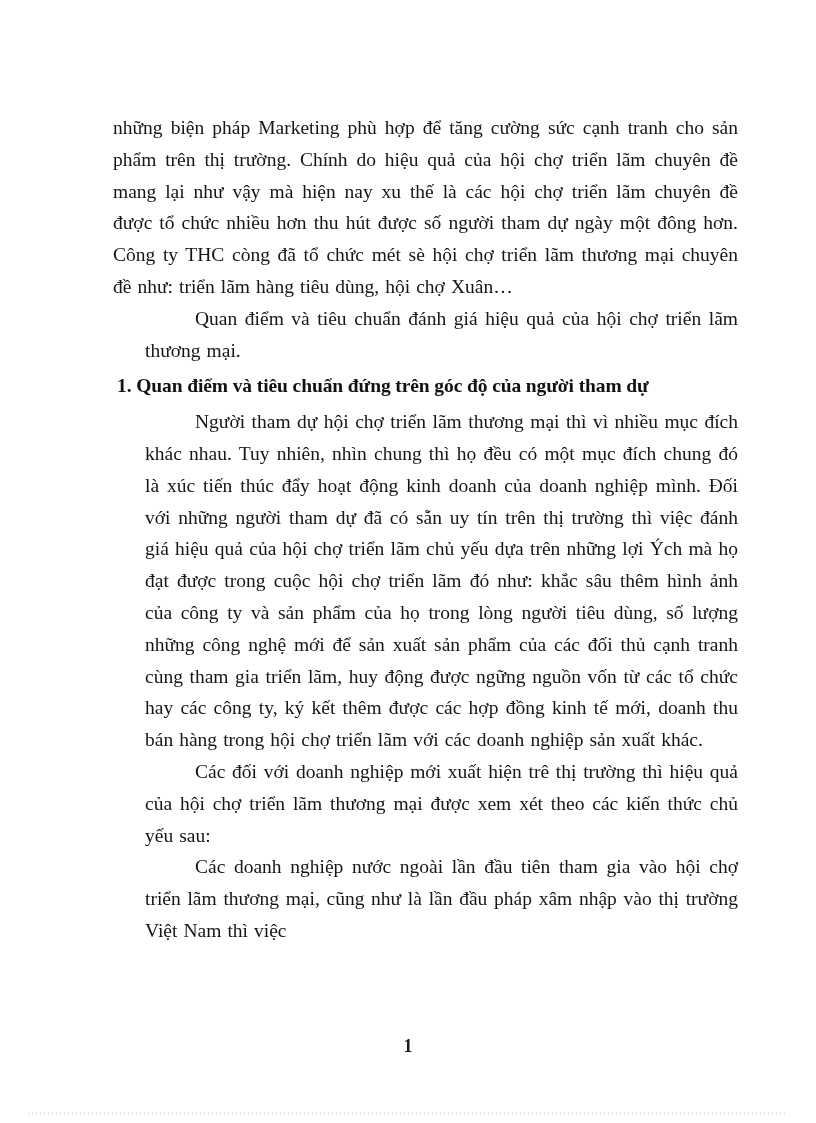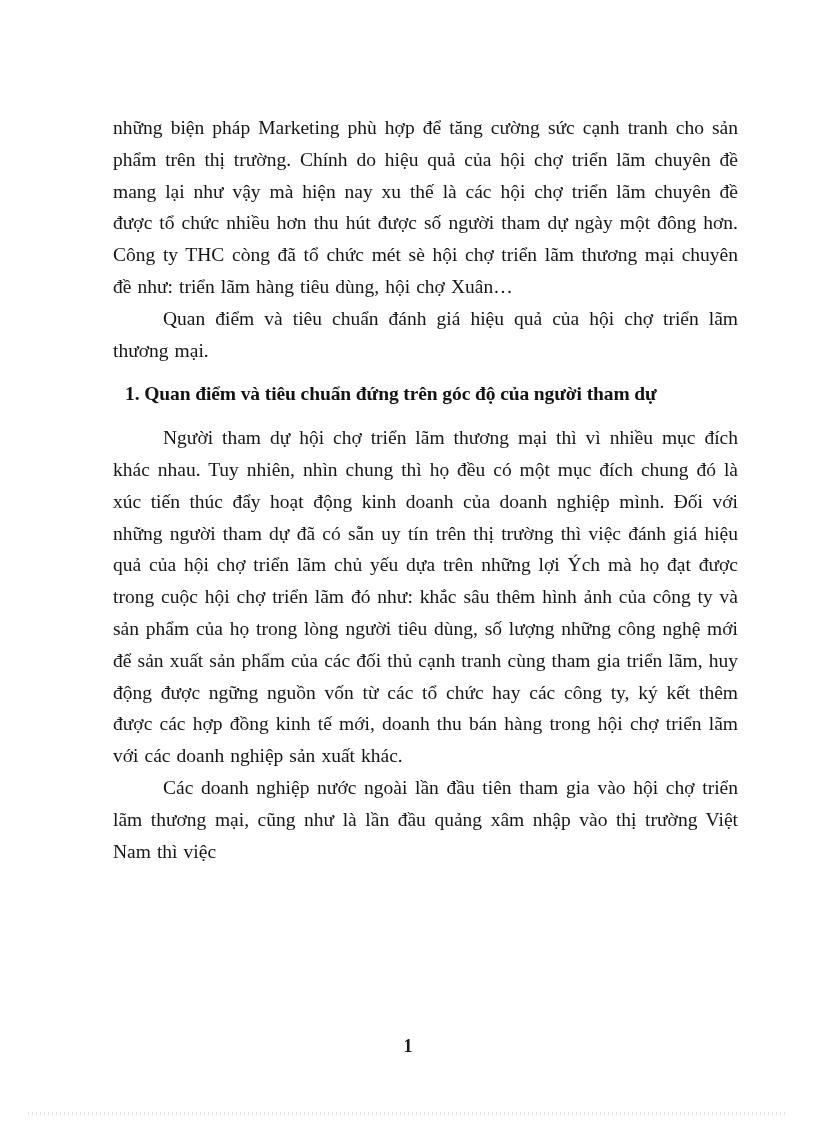--- a/index.html
+++ b/index.html
@@ -42,29 +42,30 @@
     -webkit-font-smoothing: antialiased;
   }
 
   
   .para.no-indent {
     text-indent: 0;
   }
 
   .para.indent {
     text-indent: 50px;
+    margin-left: 32px;
   }
 
   
   .para.dash {
     text-indent: 50px;
   }
 
   .heading {
-    margin: 12px;
+    margin: 4px;
     font-size: 19.5px;
     line-height: 31.8px;
     font-weight: bold;
     color: #121212;
     text-align: left;
     letter-spacing: -0.1px;
   }
 
   .page-number {
     position: absolute;
@@ -104,25 +105,26 @@
   <div class="doc-body">
 
     <p class="para no-indent">những biện pháp Marketing phù hợp để tăng cường sức cạnh tranh cho sản phẩm trên thị trường. Chính do hiệu quả của hội chợ triển lãm chuyên đề mang lại như vậy mà hiện nay xu thế là các hội chợ triển lãm chuyên đề được tổ chức nhiều hơn thu hút được số người tham dự ngày một đông hơn. Công ty THC còng đã tổ chức mét sè hội chợ triển lãm thương mại chuyên đề như: triển lãm hàng tiêu dùng, hội chợ Xuân…</p>
 
     <p class="para indent">Quan điểm và tiêu chuẩn đánh giá hiệu quả của hội chợ triển lãm thương mại.</p>
 
     <h2 class="heading">1. Quan điểm và tiêu chuẩn đứng trên góc độ của người tham dự</h2>
 
     <p class="para indent">Người tham dự hội chợ triển lãm thương mại thì vì nhiều mục đích khác nhau. Tuy nhiên, nhìn chung thì họ đều có một mục đích chung đó là xúc tiến thúc đẩy hoạt động kinh doanh của doanh nghiệp mình. Đối với những người tham dự đã có sẵn uy tín trên thị trường thì việc đánh giá hiệu quả của hội chợ triển lãm chủ yếu dựa trên những lợi Ých mà họ đạt được trong cuộc hội chợ triển lãm đó như: khắc sâu thêm hình ảnh của công ty và sản phẩm của họ trong lòng người tiêu dùng, số lượng những công nghệ mới để sản xuất sản phẩm của các đối thủ cạnh tranh cùng tham gia triển lãm, huy động được ngững nguồn vốn từ các tổ chức hay các công ty, ký kết thêm được các hợp đồng kinh tế mới, doanh thu bán hàng trong hội chợ triển lãm với các doanh nghiệp sản xuất khác.</p>
 
+    <p class="para indent">Các đối với doanh nghiệp mới xuất hiện trê thị trường thì hiệu quả của hội chợ triển lãm thương mại được xem xét theo các kiến thức chủ yếu sau:</p>
 
 
 
 
-    <p class="para indent">Các doanh nghiệp nước ngoài lần đầu tiên tham gia vào hội chợ triển lãm thương mại, cũng như là lần đầu quảng xâm nhập vào thị trường Việt Nam thì việc</p>
+    <p class="para indent">Các doanh nghiệp nước ngoài lần đầu tiên tham gia vào hội chợ triển lãm thương mại, cũng như là lần đầu pháp xâm nhập vào thị trường Việt Nam thì việc</p>
 
   </div>
 
   <div class="page-number">1</div>
 
   <div class="scan-artifact"></div>
 
 </div>
 
 </body></html>

